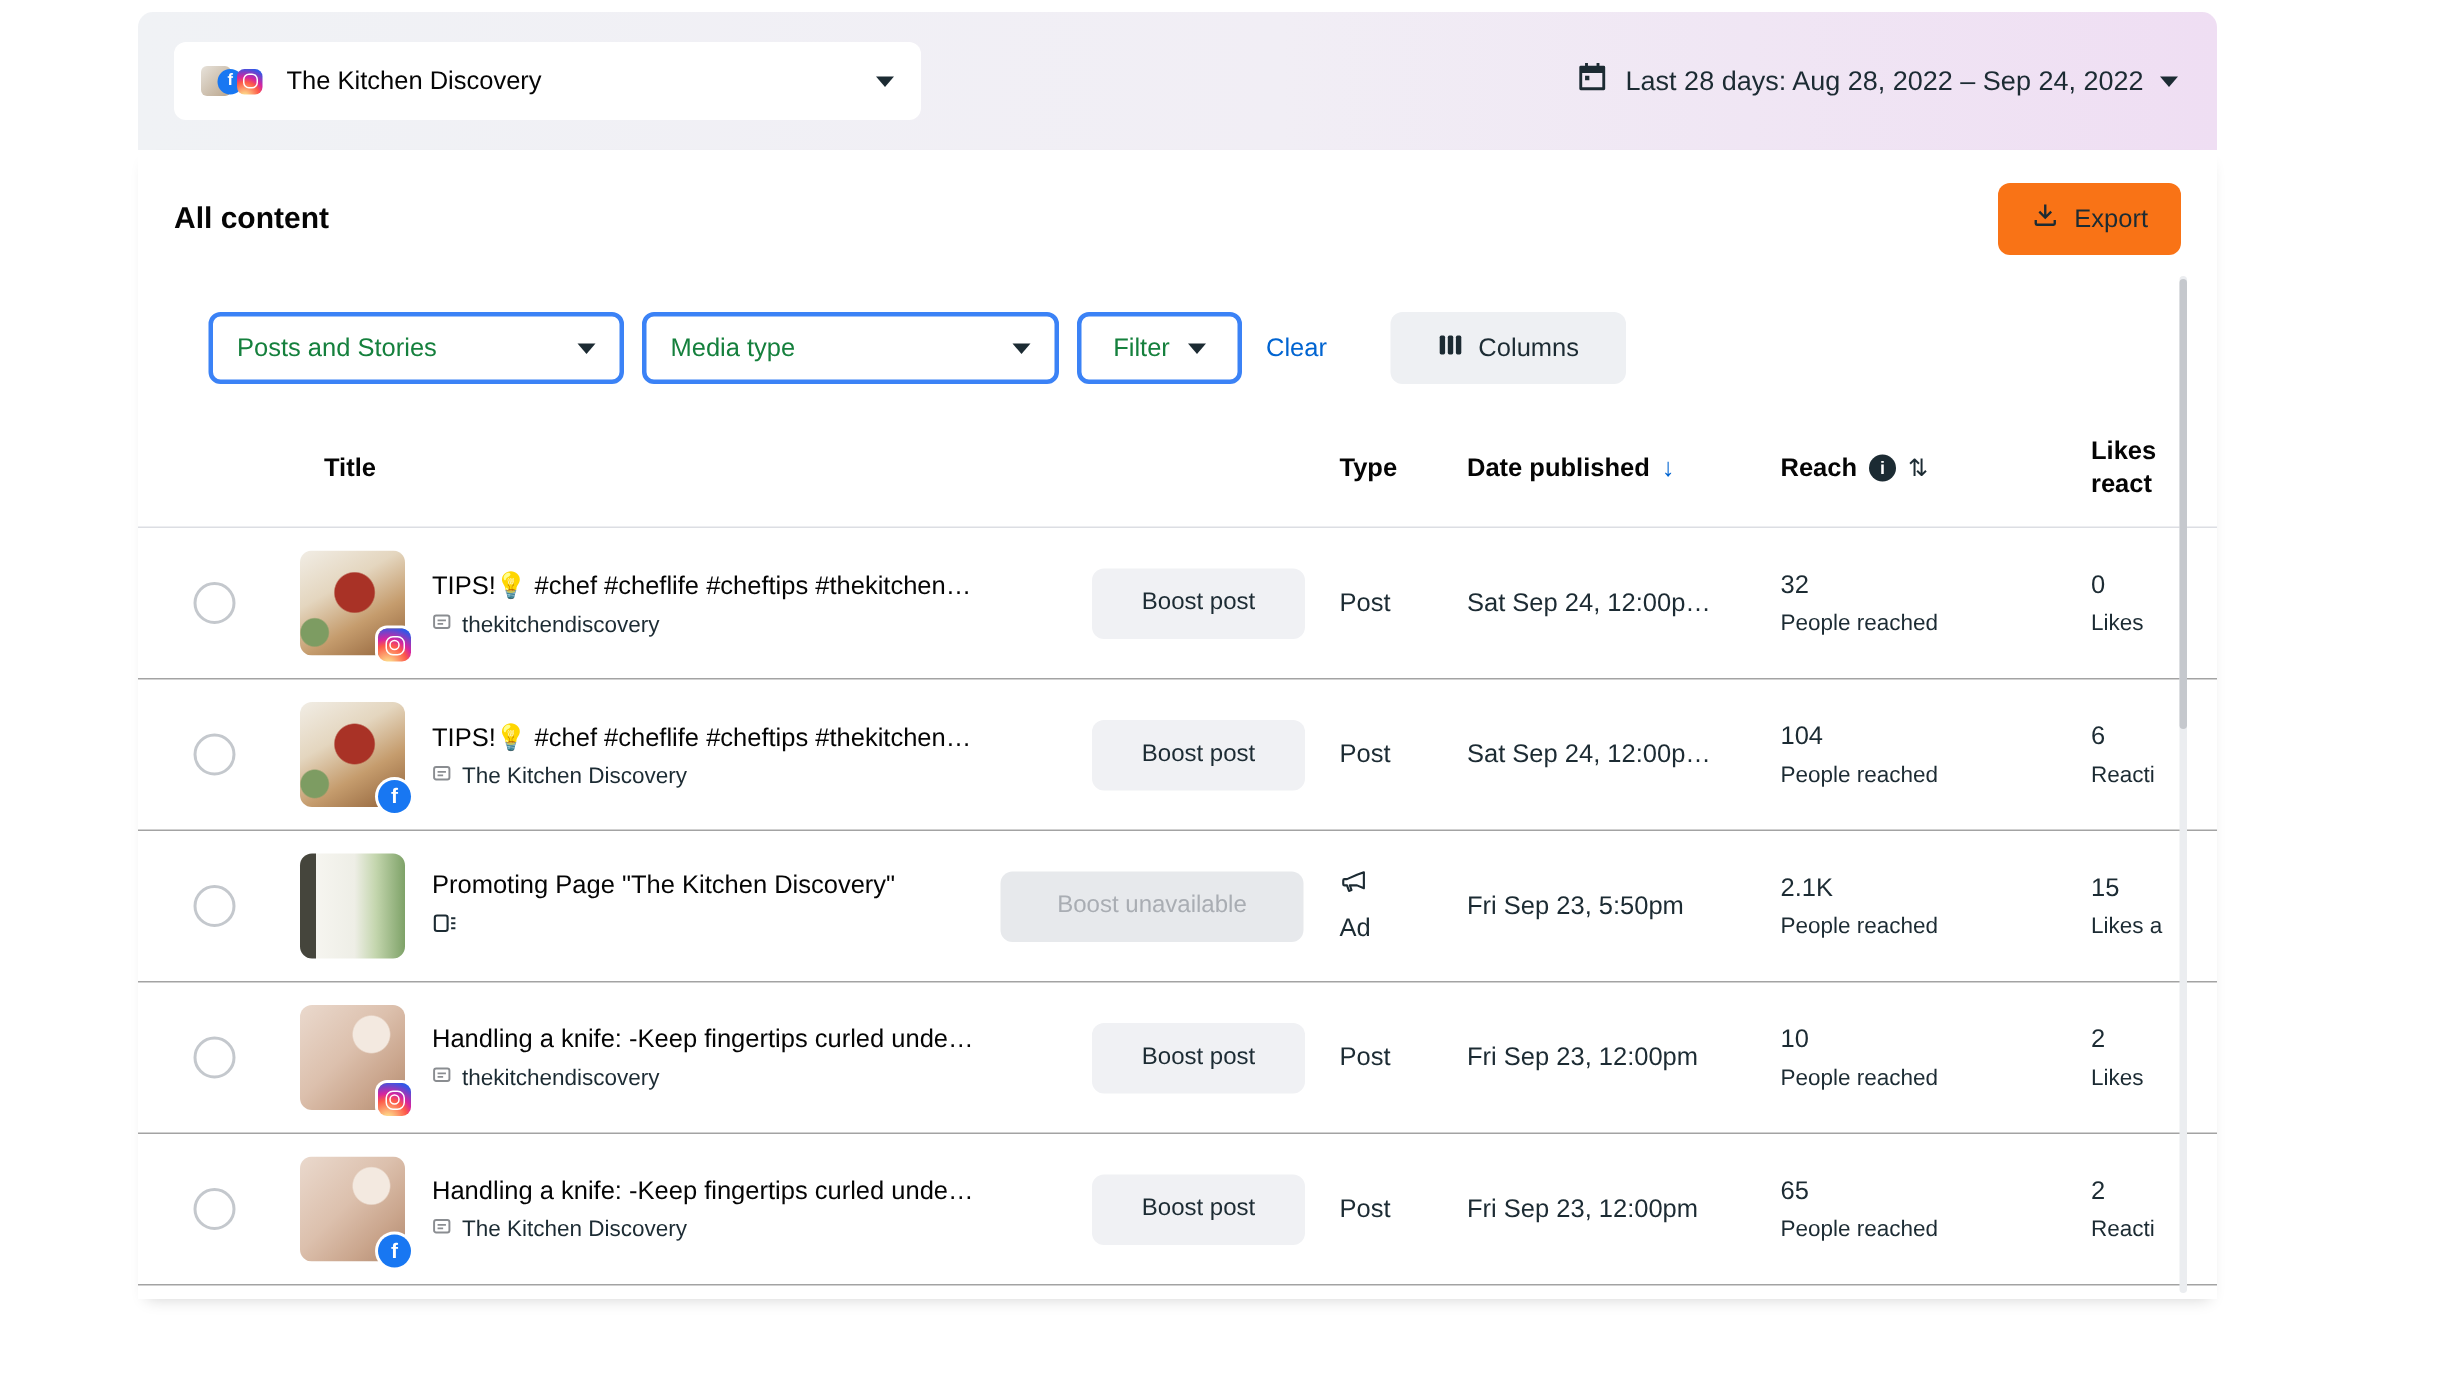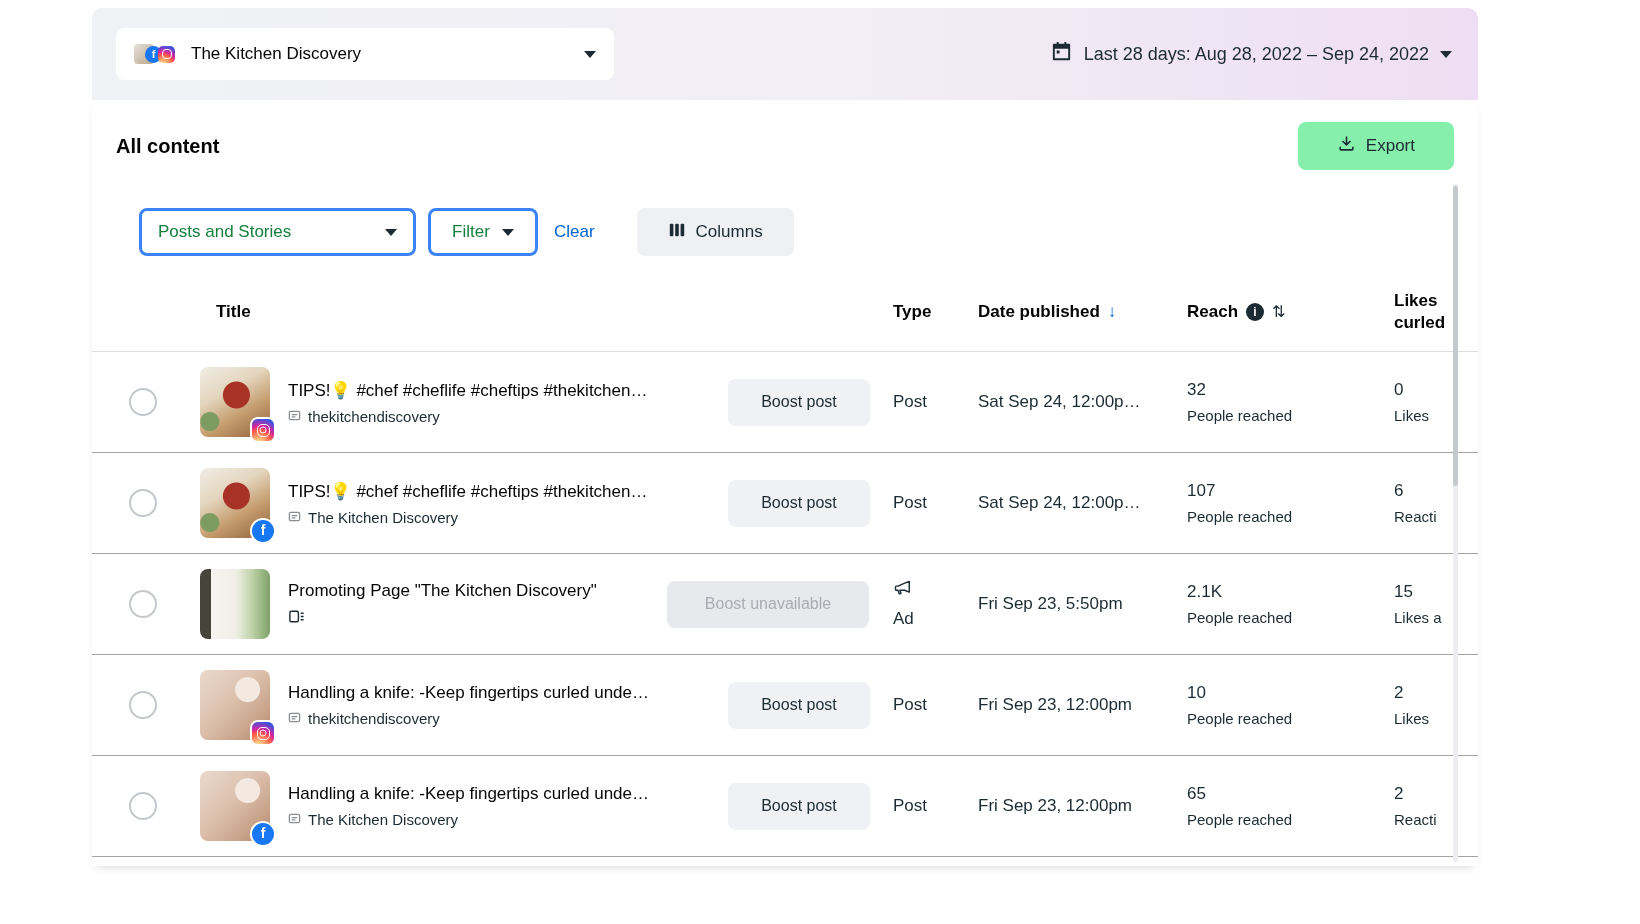--- a/index.html
+++ b/index.html
@@ -22,22 +22,22 @@
   .chip-ig::before{content:"";position:absolute;inset:3.5px;border:1.3px solid #fff;border-radius:4px;}
   .page-selector-label{font-size:17px;color:#050505;flex:1;}
   .chev{width:0;height:0;border-left:6px solid transparent;border-right:6px solid transparent;border-top:7px solid #1c2b33;}
   .date-picker{display:flex;align-items:center;gap:11px;font-size:18px;color:#1c2b33;cursor:pointer;}
 
   
   .card{position:absolute;left:92px;top:100px;width:1386px;height:766px;background:#fff;
     overflow:hidden;box-shadow:0 5px 10px -5px rgba(0,0,0,0.18);}
   .card-top{height:92px;display:flex;align-items:center;justify-content:space-between;padding:0 24px;}
   .page-title{font-size:20px;font-weight:700;color:#050505;}
-  .export-btn{height:48px;background:#86efac;border:none;border-radius:8px;display:flex;
-    align-items:center;gap:10px;padding:0 39px;font-size:17px;color:#1c2b33;cursor:pointer;font-family:inherit;}
+  .export-btn{height:48px;background:#f97316;border:none;border-radius:8px;display:flex;
+    align-items:center;gap:10px;padding:0 22px;font-size:17px;color:#1c2b33;cursor:pointer;font-family:inherit;}
 
   
   .filter-bar{height:80px;display:flex;align-items:center;padding:0 54px 0 47px;gap:12px;}
   .dd{height:48px;background:#fff;border:3px solid #3b82f6;border-radius:8px;display:flex;
     align-items:center;justify-content:space-between;padding:0 16px;font-size:17px;color:#15803d;cursor:pointer;}
   .dd-posts{width:277px;}
   .dd-media{width:278px;}
   .dd-filter{width:110px;justify-content:center;gap:12px;}
   .clear-link{color:#0064d1;font-size:17px;margin:0 10px 0 4px;cursor:pointer;text-decoration:none;background:none;border:none;font-family:inherit;}
   .search-box{margin-left:auto;width:332px;height:48px;border:1px solid #ccd0d5;border-radius:8px;
@@ -134,20 +134,24 @@
       </span>
       <span>Export</span>
     </button>
   </div>
 
   <div class="filter-bar">
     <div class="dd dd-posts">
       <span>Posts and Stories</span>
       <span class="chev"></span>
     </div>
+    <div class="dd dd-media">
+      <span>Media type</span>
+      <span class="chev"></span>
+    </div>
     <div class="dd dd-filter">
       <span>Filter</span>
       <span class="chev"></span>
     </div>
     <button class="clear-link">Clear</button>
     <button class="columns-btn">
       <span>
         <svg viewBox="0 0 20 20" width="18" height="18">
             <rect x="2" y="3" width="4" height="14" rx="1.2" fill="#1c2b33"></rect>
             <rect x="8" y="3" width="4" height="14" rx="1.2" fill="#1c2b33"></rect>
@@ -165,21 +169,21 @@
       <span>Date published</span>
       <span class="sort-arrow">↓</span>
     </div>
     <div class="th-reach">
       <span>Reach</span>
       <span class="info-icon">i</span>
       <span class="updown">⇅</span>
     </div>
     <div class="th-likes">
       <div>Likes</div>
-      <div>curled</div>
+      <div>react</div>
     </div>
   </div>
 
   <div class="row">
     <div>
         <div class="radio"></div>
       </div>
     <div>
       <div class="thumb thumb-food">
         <span class="badge badge-ig"></span>
@@ -224,21 +228,21 @@
               <rect x="1.5" y="2.5" width="11" height="9" rx="1.5" fill="none" stroke="#8a8d91" stroke-width="1.4"></rect>
               <path d="M4 6h6M4 8.5h4" stroke="#8a8d91" stroke-width="1.2"></path>
             </svg></span>
         <span>The Kitchen Discovery</span>
       </div>
     </div>
     <div><button class="boost-btn">Boost post</button></div>
     <div class="cell-type">Post</div>
     <div class="cell-date">Sat Sep 24, 12:00p…</div>
     <div>
-      <div class="metric-num">107</div>
+      <div class="metric-num">104</div>
       <div class="metric-sub">People reached</div>
     </div>
     <div class="cell-likes">
       <div class="metric-num">6</div>
       <div class="metric-sub">Reacti</div>
     </div>
   </div>
 
   <div class="row">
     <div>

